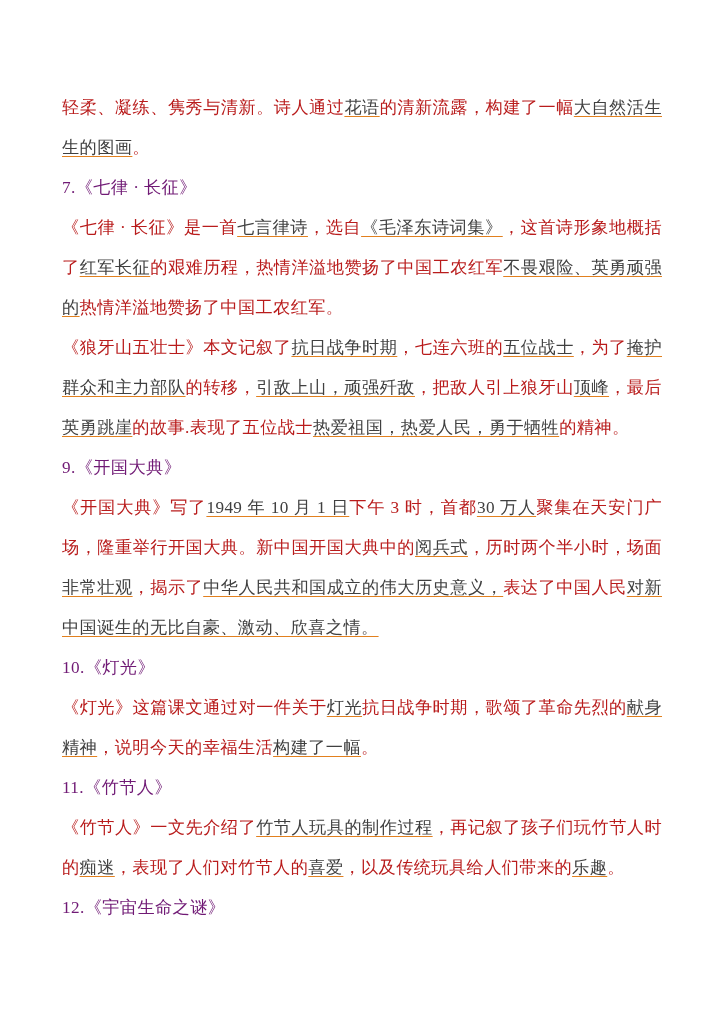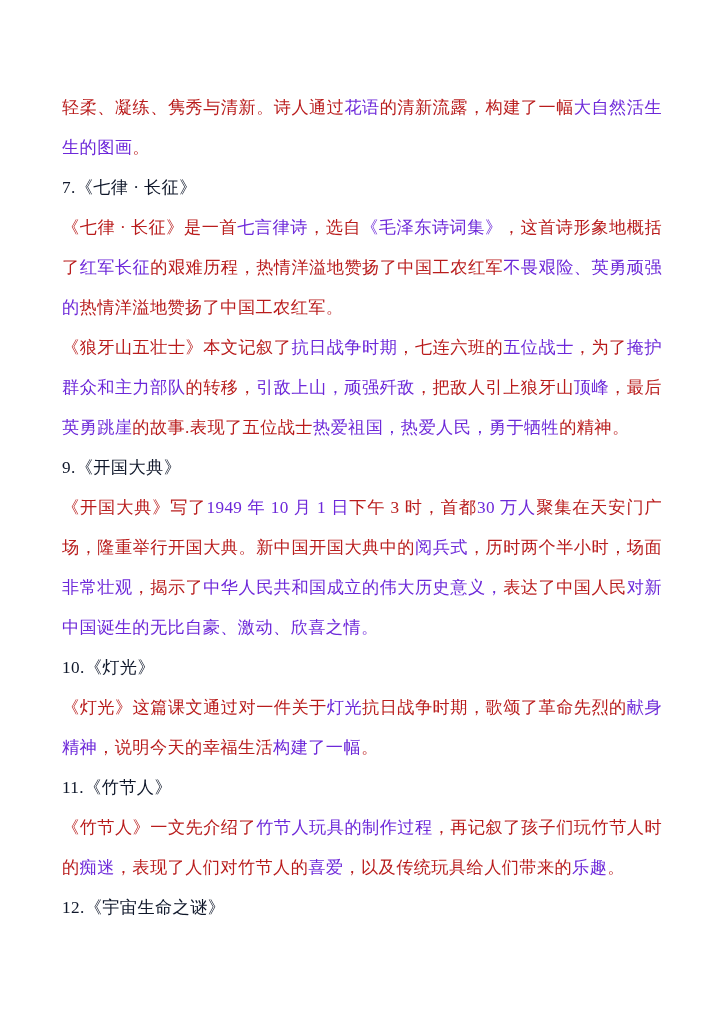--- a/index.html
+++ b/index.html
@@ -27,27 +27,28 @@
     letter-spacing: 0.4px;
     text-align: justify;
     text-justify: inter-ideograph;
   }
   .para {
     margin: 0;
     text-indent: 0;
   }
   .heading {
     margin: 0;
-    color: #0f172a;
+    color: #701a75;
     font-size: 17.2px;
     line-height: 40px;
     letter-spacing: 0.4px;
   }
   .hl {
-    color: #6d28d9;
+    color: #404040;
+    text-decoration: underline;
     text-decoration-color: #e2801e;
     text-underline-offset: 3px;
     text-decoration-thickness: 1px;
   }
   .plain {
     color: #b91c1c;
   }
 </style>
 </head>
 <body>

